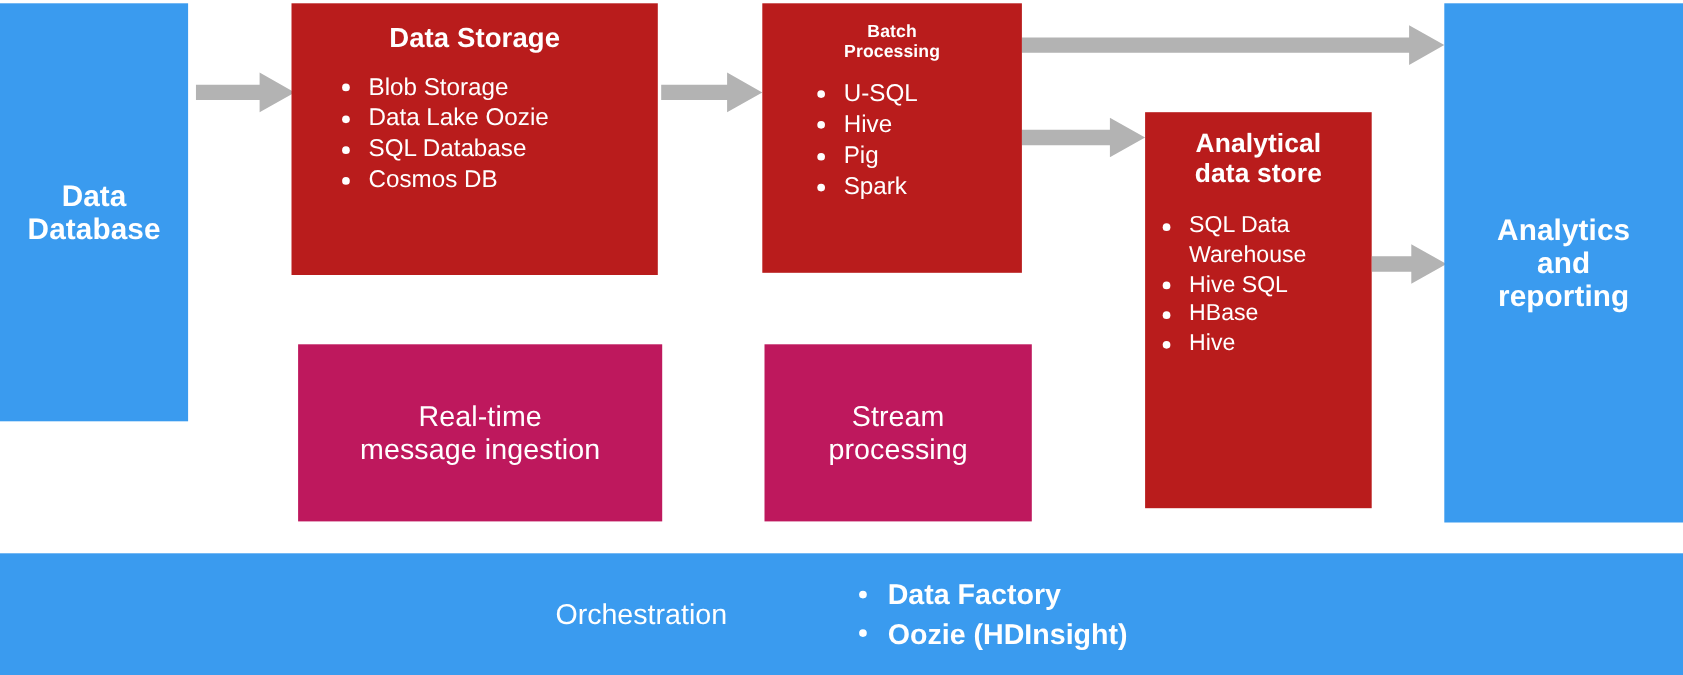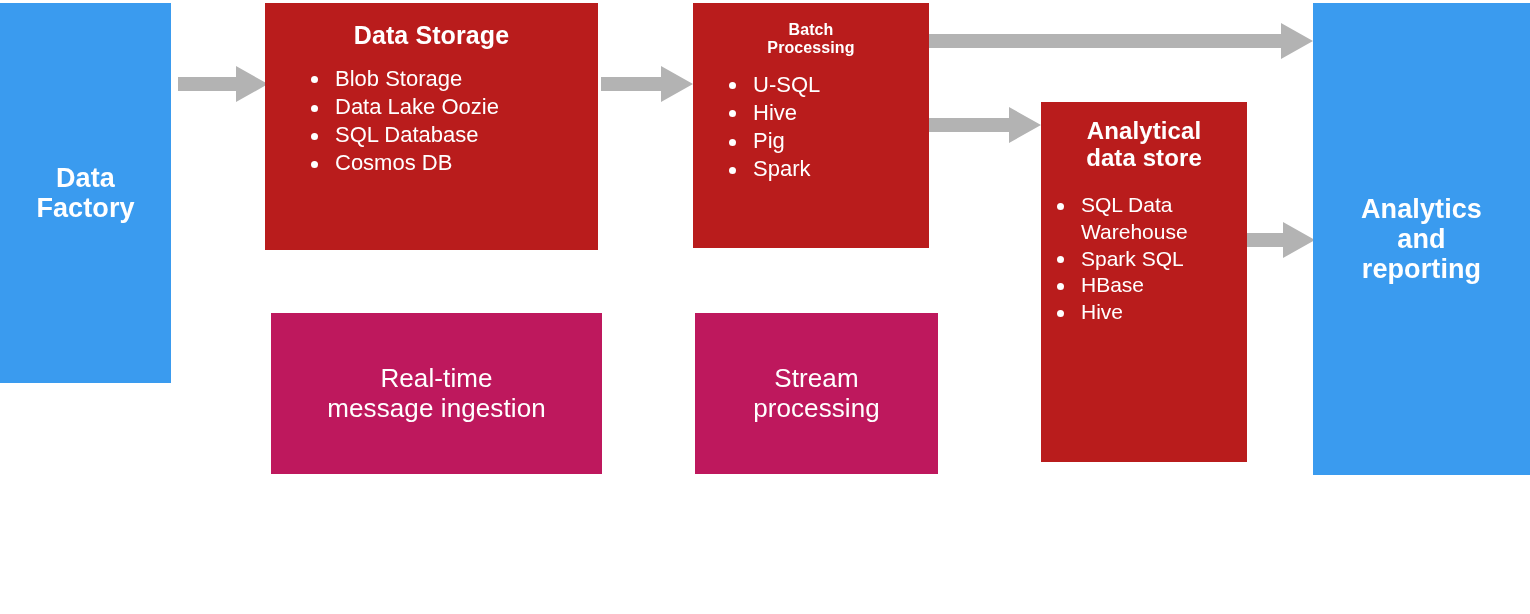--- a/index.html
+++ b/index.html
@@ -89,21 +89,21 @@
   #analytical-store { left: 1041px; top: 102px; width: 206px; height: 360px; }
   #analytics-reporting { left: 1313px; top: 3px; width: 217px; height: 472px; }
   #realtime-ingestion { left: 271px; top: 313px; width: 331px; height: 161px; }
   #stream-processing { left: 695px; top: 313px; width: 243px; height: 161px; }
   #orchestration { left: 0px;  top: 503px; width: 1530px; height: 111px; }
 
   #data-storage .box-title { font-size: 25px; margin-top: 18px; }
   #data-storage .bullets { margin-top: 16px; padding-left: 36px; font-size: 22px; }
 
   #batch-processing .box-title { font-size: 16px; margin-top: 18px; }
-  #batch-processing .bullets { margin-top: 14px; padding-left: 26px; font-size: 22px; }
+  #batch-processing .bullets { margin-top: 14px; padding-left: 40px; font-size: 22px; }
 
   #analytical-store .box-title { font-size: 24px; margin-top: 16px; }
   #analytical-store .bullets { margin-top: 20px; padding-left: 6px; font-size: 21px; }
 
   
   #orchestration {
     background: #3a9bef;
     display: flex;
     align-items: center;
     justify-content: center;
@@ -130,21 +130,21 @@
   }
 </style>
 </head>
 <body>
 
 <div id="canvas">
 
   <div class="box panel-lightblue" id="data-sources">
     <div class="box-title">
       <div>Data</div>
-      <div>Factory</div>
+      <div>Database</div>
     </div>
   </div>
 
   <svg class="arrow" style="left:178px; top:64px;" width="92" height="40" viewBox="0 0 92 40">
     <polygon points="0,13 58,13 58,2 90,20 58,38 58,27 0,27" fill="#b3b3b3"></polygon>
   </svg>
 
   <div class="box panel-darkblue" id="data-storage">
     <div class="box-title">Data Storage</div>
     <ul class="bullets">
@@ -180,21 +180,21 @@
     <polygon points="0,13 80,13 80,2 112,20 80,38 80,27 0,27" fill="#b3b3b3"></polygon>
   </svg>
 
   <div class="box panel-darkblue" id="analytical-store">
     <div class="box-title">
       <div>Analytical</div>
       <div>data store</div>
     </div>
     <ul class="bullets">
       <li>SQL Data Warehouse</li>
-      <li>Spark SQL</li>
+      <li>Hive SQL</li>
       <li>HBase</li>
       <li>Hive</li>
     </ul>
   </div>
 
   <svg class="arrow" style="left:1247px; top:220px;" width="70" height="40" viewBox="0 0 70 40">
     <polygon points="0,13 36,13 36,2 68,20 36,38 36,27 0,27" fill="#b3b3b3"></polygon>
   </svg>
 
   <div class="box panel-lightblue" id="analytics-reporting">
@@ -212,14 +212,23 @@
     </div>
   </div>
 
   <div class="box panel-grey" id="stream-processing">
     <div class="box-title">
       <div>Stream</div>
       <div>processing</div>
     </div>
   </div>
 
+  <div class="box" id="orchestration">
+    <div class="orch-inner">
+      <div class="orch-label">Orchestration</div>
+      <ul class="bullets">
+        <li>Data Factory</li>
+        <li>Oozie (HDInsight)</li>
+      </ul>
+    </div>
+  </div>
 
 </div>
 
 </body></html>

